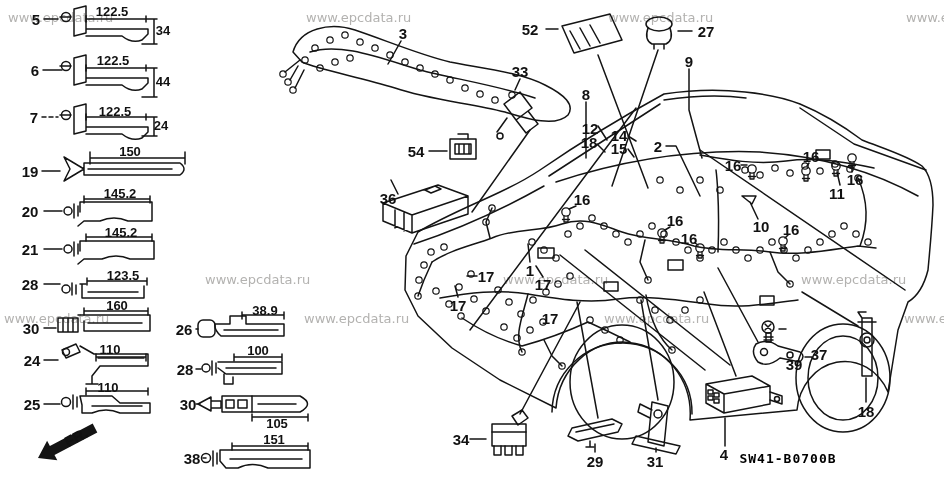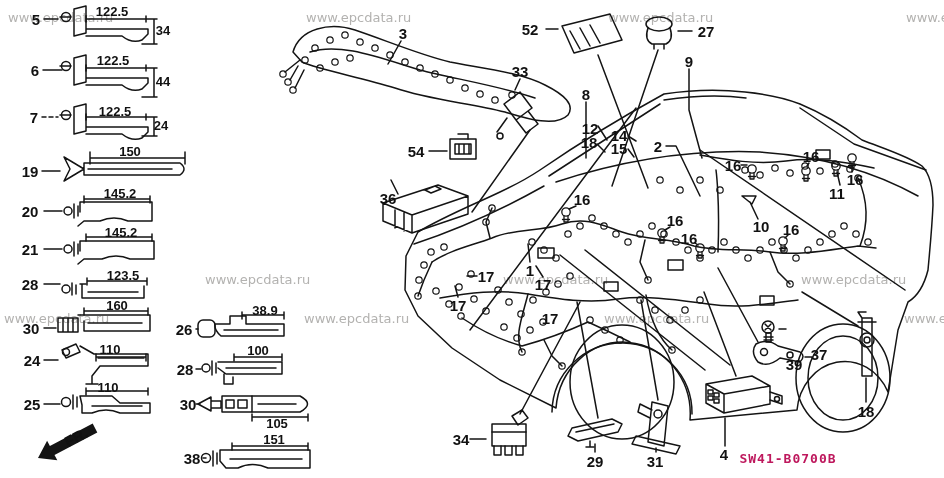--- a/index.html
+++ b/index.html
@@ -4,21 +4,21 @@
 <style>
   html,body{margin:0;padding:0;background:#ffffff;}
   #stage{position:relative;width:944px;height:478px;background:#fff;overflow:hidden;
          font-family:"Liberation Sans", sans-serif;}
   .wm{position:absolute;color:#b3b2b0;font-size:13px;white-space:nowrap;
       font-family:"DejaVu Sans", sans-serif;transform:translate(0,-50%);}
   .lbl{position:absolute;font-weight:bold;font-size:15px;color:#111;
        transform:translate(-50%,-50%);letter-spacing:0px;line-height:1;}
   .dim{position:absolute;font-weight:bold;font-size:13px;color:#111;
        transform:translate(-50%,-50%);line-height:1;}
-  .code{position:absolute;font-weight:bold;font-size:13px;color:#be185d;
+  .code{position:absolute;font-weight:bold;font-size:13px;color:#000000;
         font-family:"DejaVu Sans Mono", monospace;letter-spacing:1px;
         transform:translate(-50%,-50%);}
   .fr{position:absolute;font-weight:bold;font-size:15px;color:#111;
       transform:translate(-50%,-50%) rotate(-28deg);}
   svg{position:absolute;left:0;top:0;}
 </style>
 </head>
 <body>
 
 <div id="stage">

